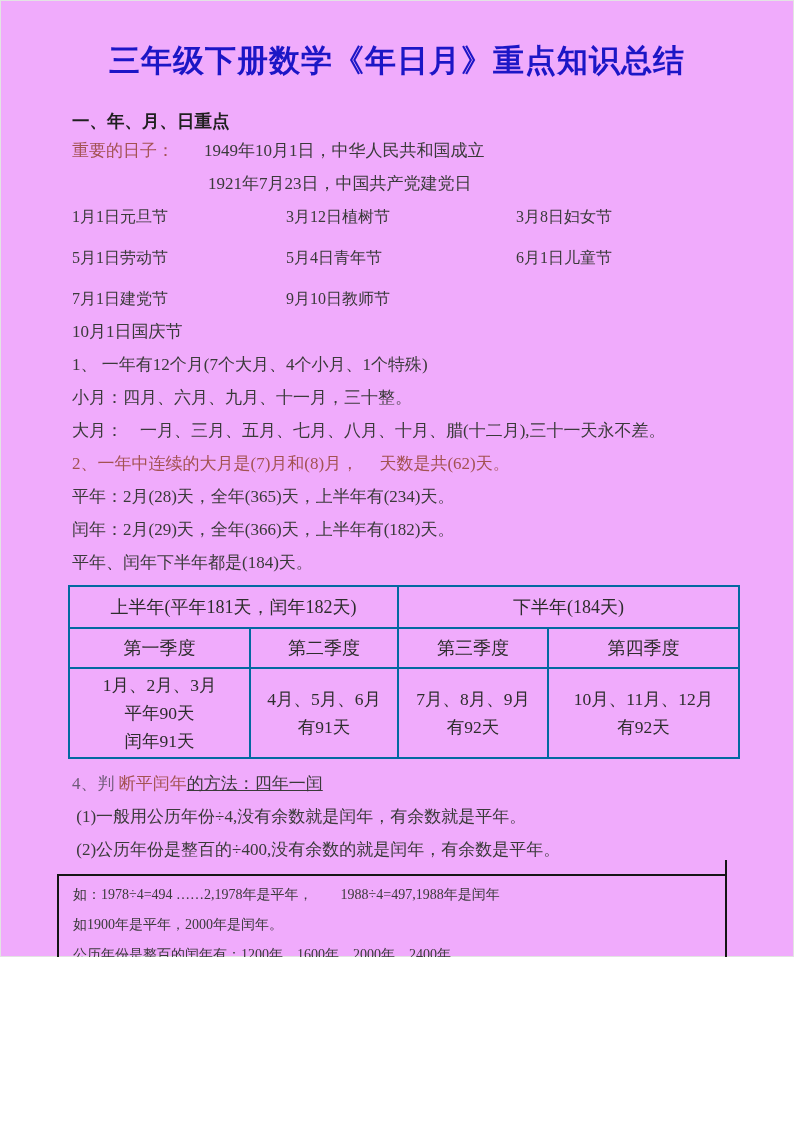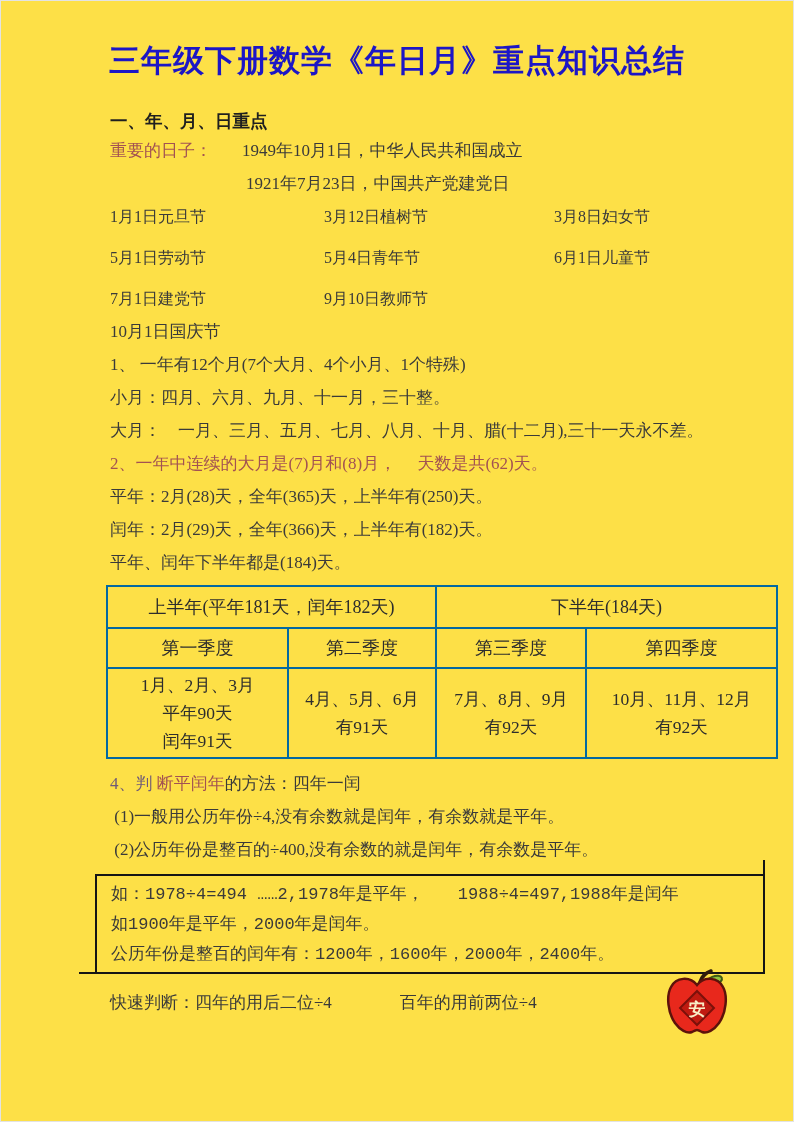--- a/index.html
+++ b/index.html
@@ -1,38 +1,38 @@
 <!DOCTYPE html>
 <html><head>
 <meta charset="utf-8">
 <style>
   html,body { margin:0; padding:0; background:#ffffff; }
   .page {
     position:relative;
-    width:794px; height:1122px;
-    background:#fde047;
+    width:794px; height:957px;
+    background:#f0abfc;
     box-shadow: inset 0 0 0 1px #e3e3e3;
     overflow:hidden;
     font-family:"Liberation Serif","DejaVu Serif",serif;
     color:#3a3a3a;
   }
   .title {
     margin:0; padding-top:40px;
     text-align:center;
     font-family:"Liberation Sans","DejaVu Sans",sans-serif;
     font-size:31px; font-weight:bold; letter-spacing:1px;
     color:#1c16c6; line-height:42px;
   }
-  .content { position:absolute; left:72px; right:50px; top:88px;margin-left:38px; }
+  .content { position:absolute; left:72px; right:50px; top:88px; }
   .heading { margin-top:20px; font-size:17.5px; font-weight:bold; color:#1f1f1f; line-height:26px; }
   .ln { font-size:17px; line-height:33px; white-space:pre-wrap; }
   .red  { color:#a35252; }
   .red2 { color:#ad3a44; }
   .purple { color:#6e5a78; }
-  .dark { color:#3a3a3a; }
+  .dark { color:#3a3a3a;text-decoration:underline; }
   .date1 { margin-left:30px; }
   .indent-date { padding-left:136px; }
   .fest-grid { display:grid; grid-template-columns:206px 222px 1fr;gap:8px; }
   .fest-grid span { line-height:33px; }
 
   table.qtable {
     border-collapse:collapse;
     margin:6px 0 8px -4px;
     width:670px;
     table-layout:fixed;
@@ -55,21 +55,21 @@
     border:2px solid #151515;
     padding:4px 0 2px 14px;
     box-sizing:border-box;
   }
   .example-box::before {  
     content:""; position:absolute; right:-2px; top:-16px; width:2px; height:14px; background:#151515;
   }
   .example-box::after {   
     content:""; position:absolute; left:-18px; bottom:-2px; width:16px; height:2px; background:#151515;
   }
-  .bln { font-size:17px; line-height:30px; white-space:pre-wrap;font-family:Liberation Mono, monospace; }
+  .bln { font-size:14px; line-height:30px; white-space:pre-wrap; }
   .quick { margin-top:12px; }
 
   .apple { position:absolute; left:664px; top:968px; width:66px; height:74px; z-index:5; }
 </style>
 </head>
 <body>
 
 <div class="page">
 
   <h1 class="title">三年级下册数学《年日月》重点知识总结</h1>
@@ -91,21 +91,21 @@
       <span>7月1日建党节</span>
       <span>9月10日教师节</span>
     </div>
     <div class="ln">10月1日国庆节</div>
 
     <div class="ln">1、 一年有12个月(7个大月、4个小月、1个特殊)</div>
     <div class="ln">小月：四月、六月、九月、十一月，三十整。</div>
     <div class="ln">大月：　一月、三月、五月、七月、八月、十月、腊(十二月),三十一天永不差。</div>
 
     <div class="ln red">2、一年中连续的大月是(7)月和(8)月，　 天数是共(62)天。</div>
-    <div class="ln">平年：2月(28)天，全年(365)天，上半年有(250)天。</div>
+    <div class="ln">平年：2月(28)天，全年(365)天，上半年有(234)天。</div>
     <div class="ln">闰年：2月(29)天，全年(366)天，上半年有(182)天。</div>
     <div class="ln">平年、闰年下半年都是(184)天。</div>
 
 
     <table class="qtable">
       <colgroup>
         <col style="width:181px">
           <col style="width:148px">
           <col style="width:150px">
           <col style="width:191px">

